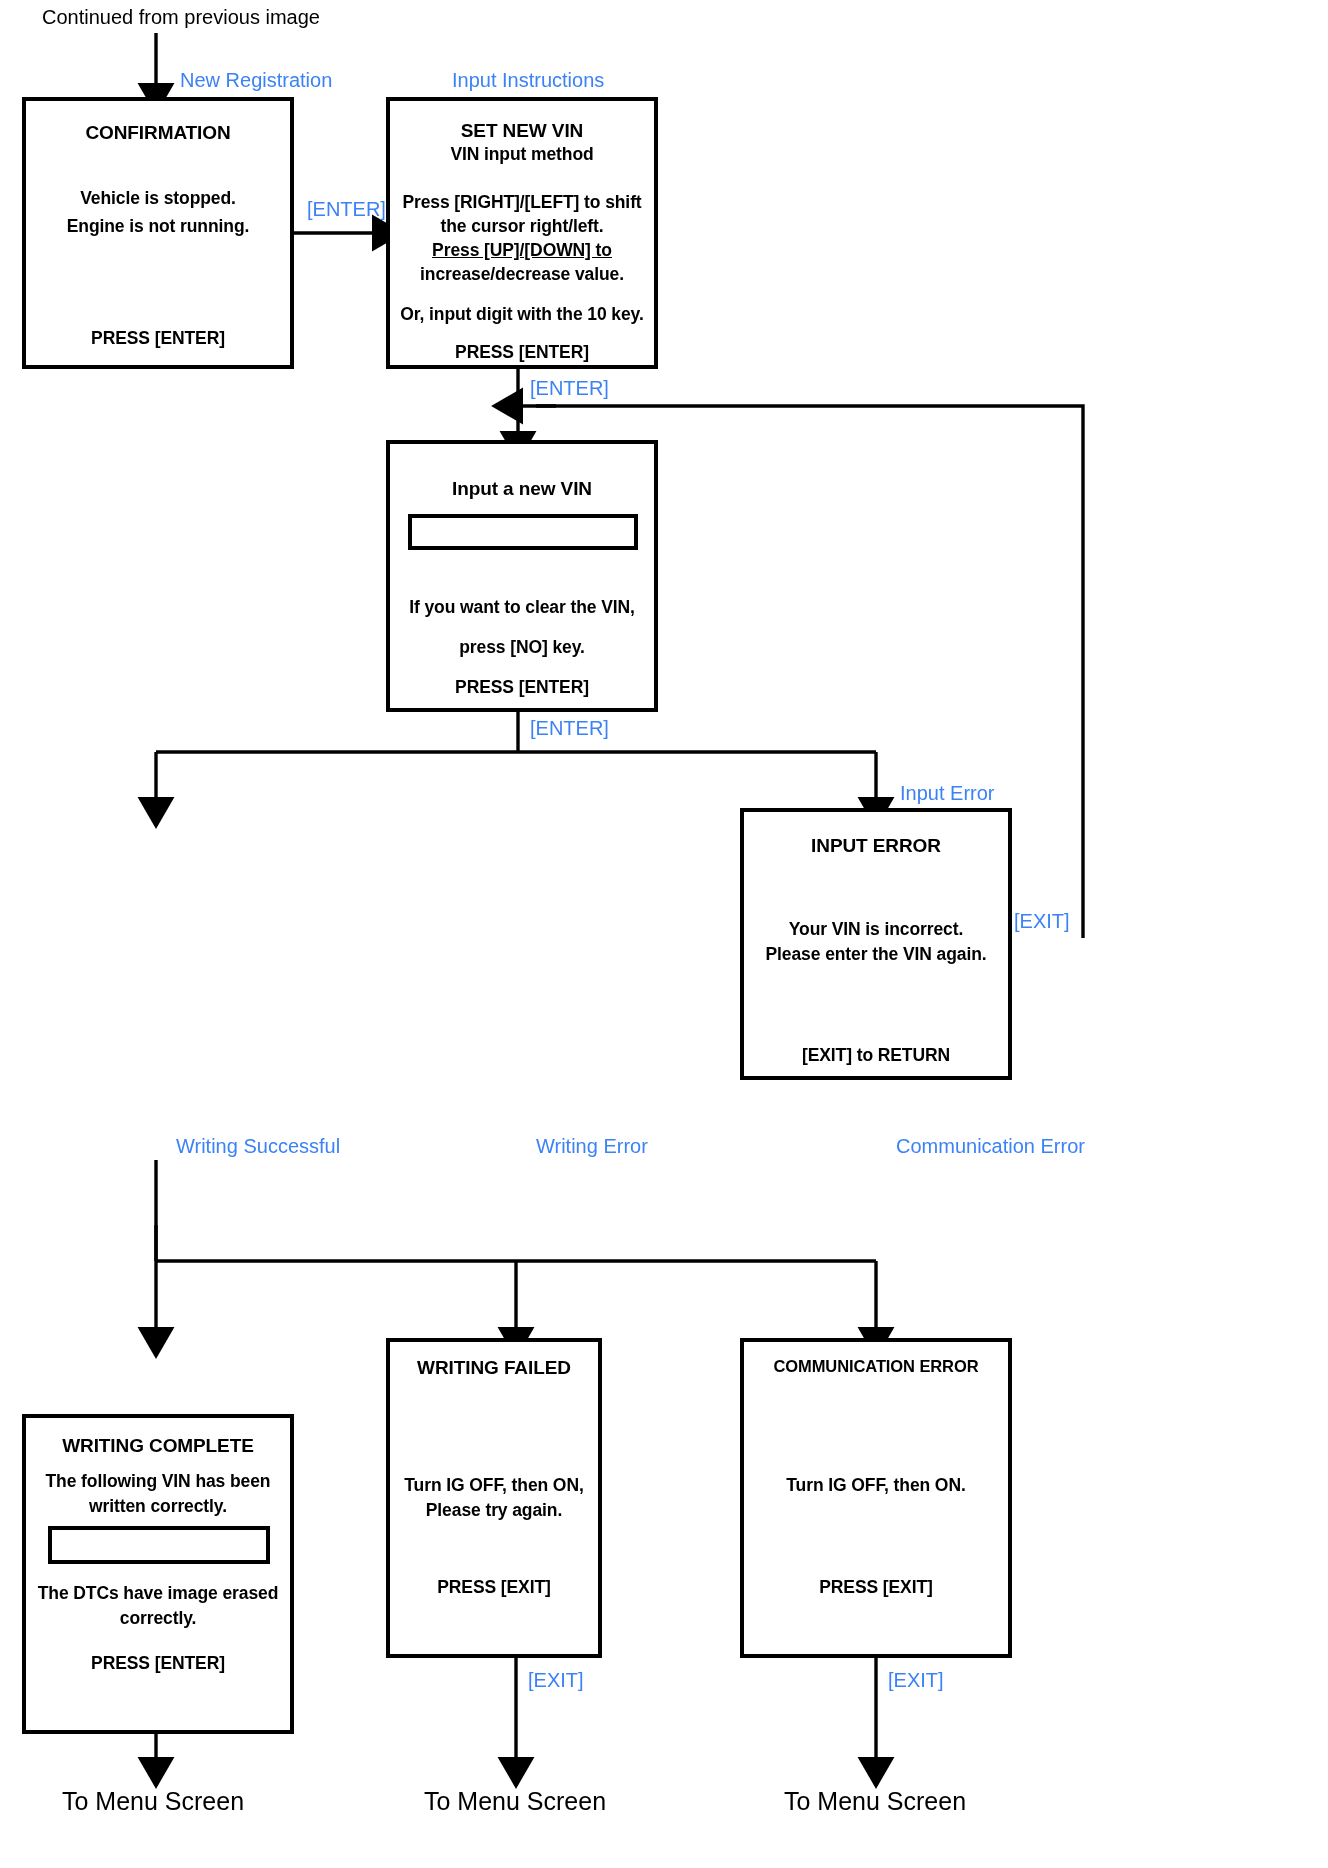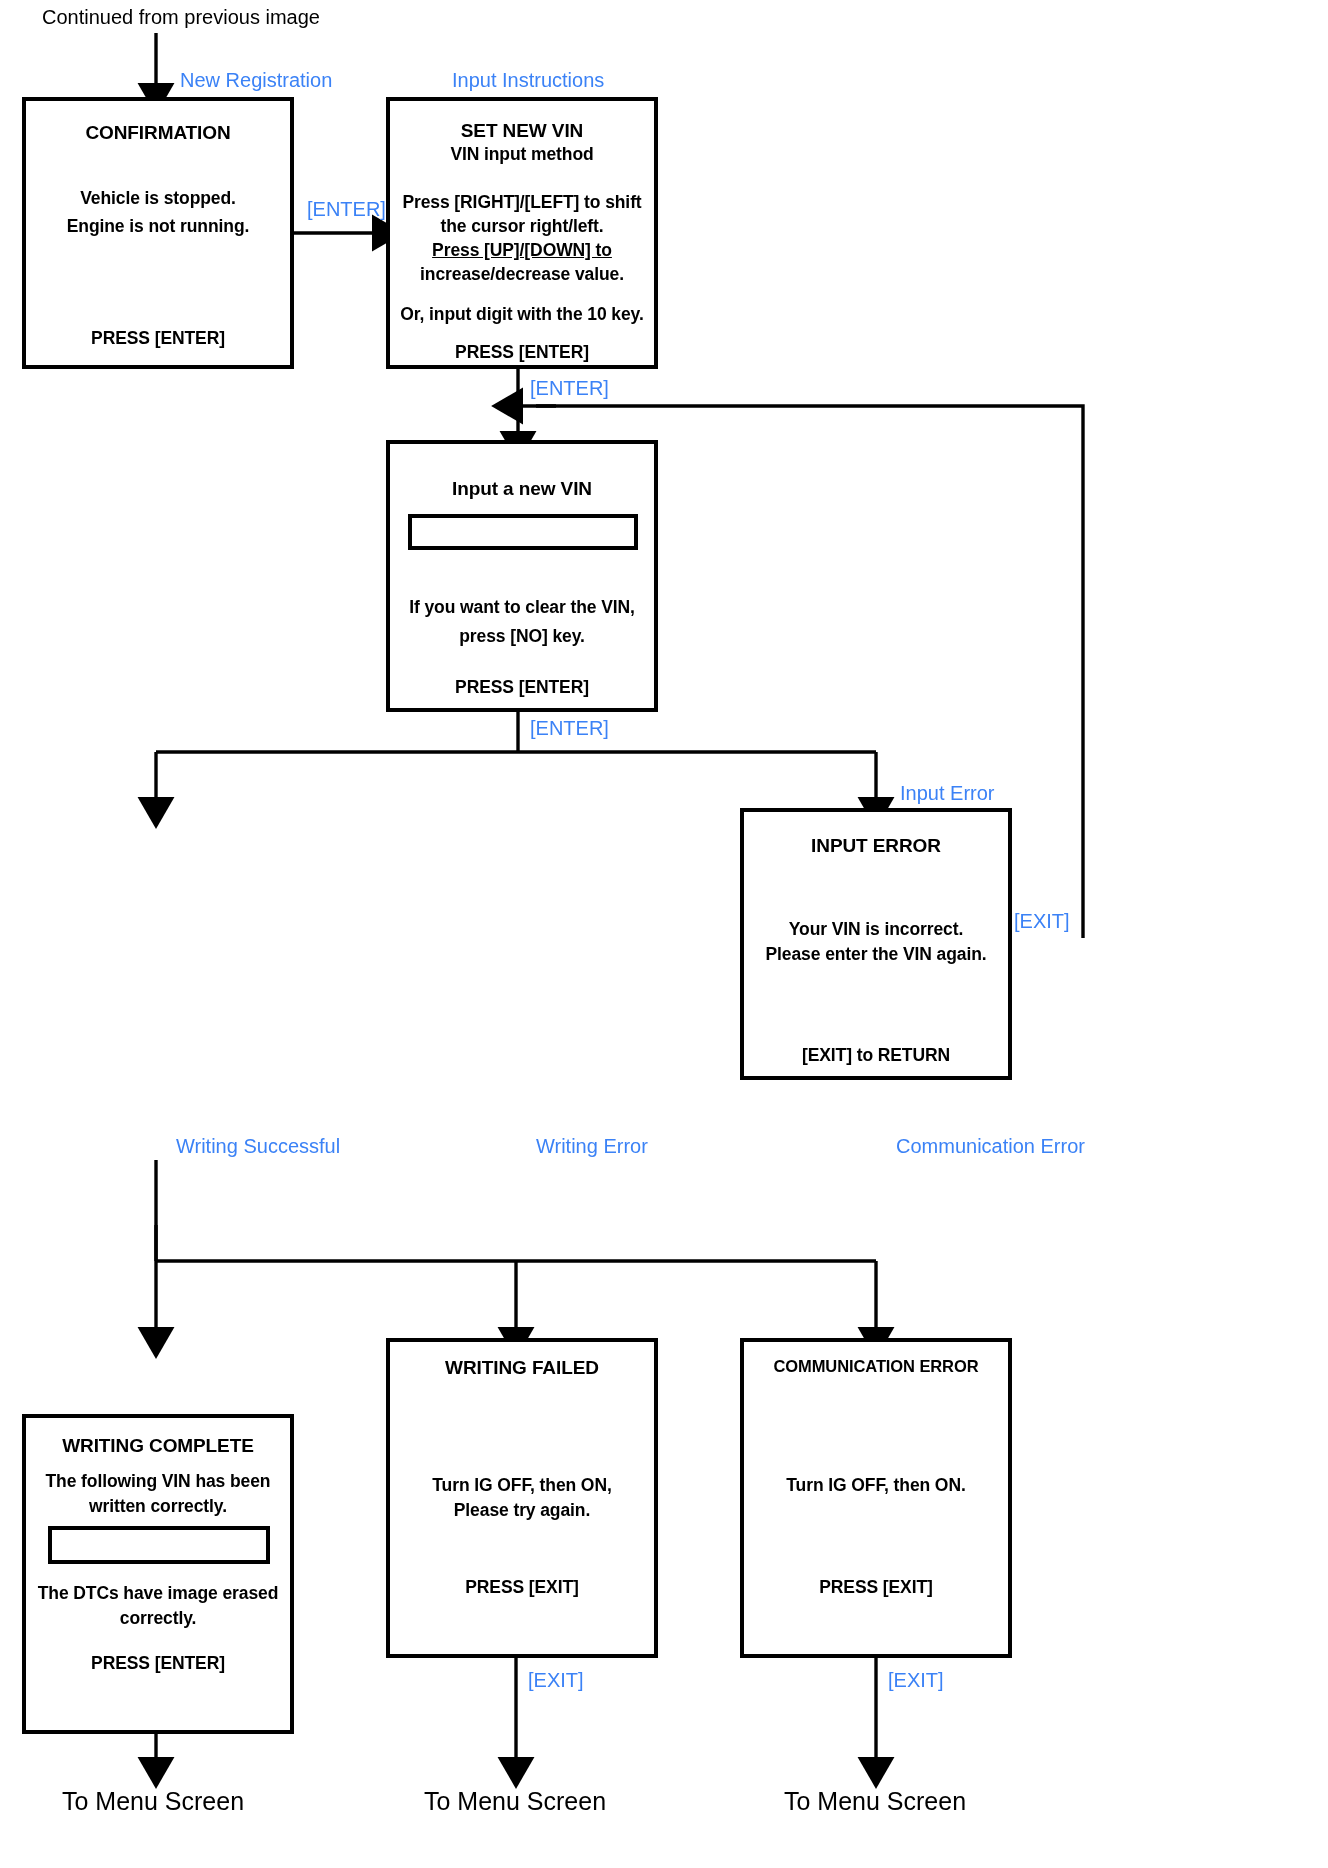--- a/index.html
+++ b/index.html
@@ -127,21 +127,21 @@
     <div class="bx-txt" style="top:202px;">Or, input digit with the 10 key.</div>
     <div class="bx-txt" style="top:240px;">PRESS [ENTER]</div>
   </div>
 
   <div class="box" style="left:386px; top:440px; width:272px; height:272px;">
     <div class="bx-txt t-title" style="top:33px;">Input a new VIN</div>
     <div class="field" style="left:18px; top:70px; width:230px; height:36px;">
       <div class="bx-txt" style="top:5px;font-size:16px;"></div>
     </div>
     <div class="bx-txt" style="top:152px;">If you want to clear the VIN,</div>
-    <div class="bx-txt" style="top:181px;">press [NO] key.</div>
+    <div class="bx-txt" style="top:192px;">press [NO] key.</div>
     <div class="bx-txt" style="top:232px;">PRESS [ENTER]</div>
   </div>
 
 
   <div class="box" style="left:740px; top:808px; width:272px; height:272px;">
     <div class="bx-txt t-title" style="top:22px;">INPUT ERROR</div>
     <div class="bx-txt" style="top:106px;">Your VIN is incorrect.</div>
     <div class="bx-txt" style="top:131px;">Please enter the VIN again.</div>
     <div class="bx-txt" style="top:232px;">[EXIT] to RETURN</div>
   </div>
@@ -151,21 +151,21 @@
     <div class="bx-txt" style="top:52px;">The following VIN has been</div>
     <div class="bx-txt" style="top:77px;">written correctly.</div>
     <div class="field" style="left:22px; top:108px; width:222px; height:38px;">
       <div class="bx-txt" style="top:6px;font-size:16px;"></div>
     </div>
     <div class="bx-txt" style="top:164px;">The DTCs have image erased</div>
     <div class="bx-txt" style="top:189px;">correctly.</div>
     <div class="bx-txt" style="top:234px;">PRESS [ENTER]</div>
   </div>
 
-  <div class="box" style="left:386px; top:1338px; width:272px; height:320px;">
+  <div class="box" style="left:386px; top:1338px; width:216px; height:320px;">
     <div class="bx-txt t-title" style="top:14px;">WRITING FAILED</div>
     <div class="bx-txt" style="top:132px;">Turn IG OFF, then ON,</div>
     <div class="bx-txt" style="top:157px;">Please try again.</div>
     <div class="bx-txt" style="top:234px;">PRESS [EXIT]</div>
   </div>
 
   <div class="box" style="left:740px; top:1338px; width:272px; height:320px;">
     <div class="bx-txt t-title" style="top:14px;font-size:16.5px;">COMMUNICATION ERROR</div>
     <div class="bx-txt" style="top:132px;">Turn IG OFF, then ON.</div>
     <div class="bx-txt" style="top:234px;">PRESS [EXIT]</div>

